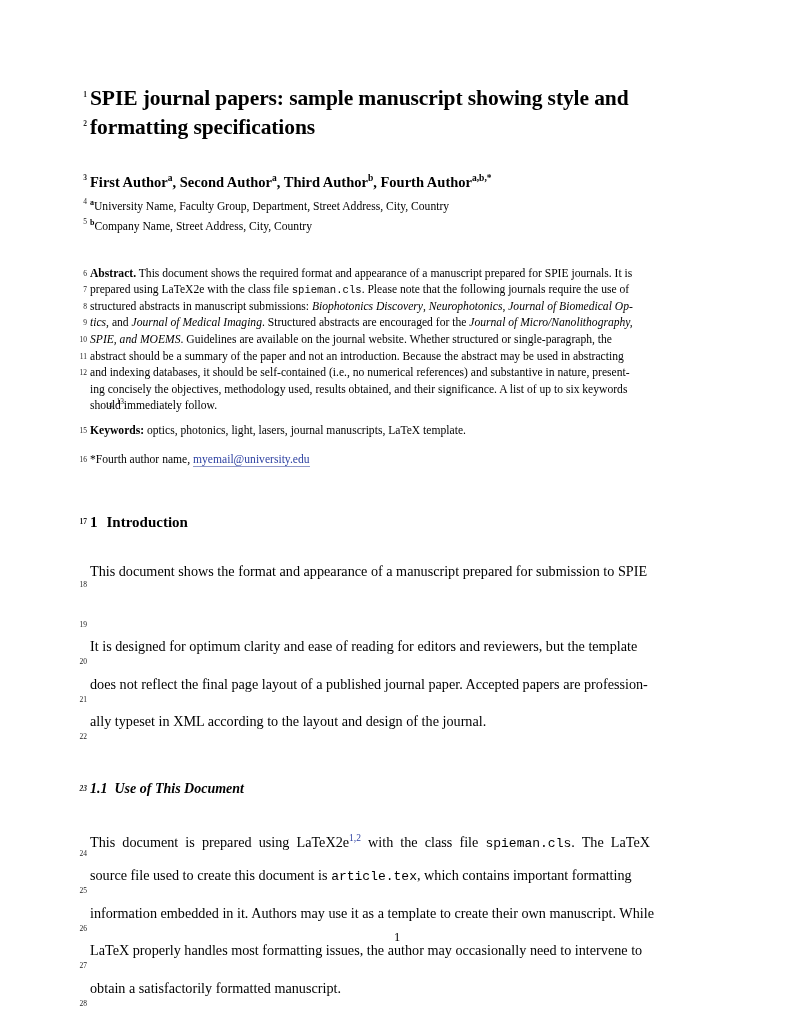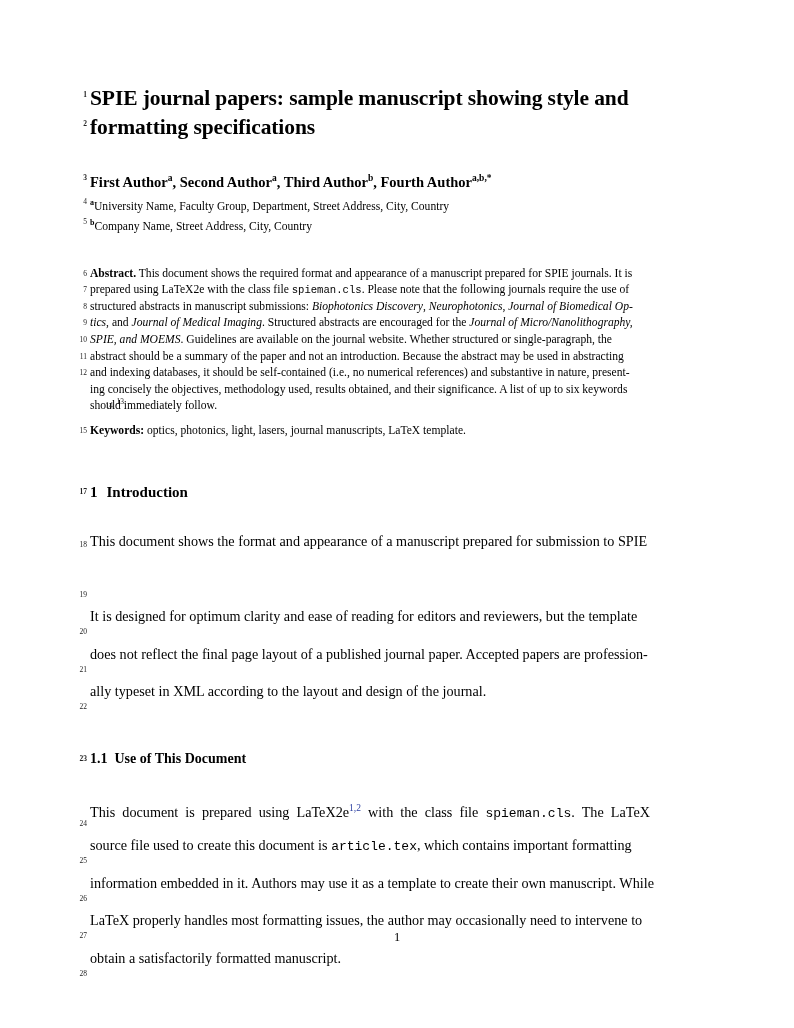--- a/index.html
+++ b/index.html
@@ -108,20 +108,21 @@
     font-size: 15px;
     font-weight: bold;
     line-height: 20px;
   }
   h2.section .num { margin-right: 9px; }
 
   h3.subsection {
     margin: 38px 0 0 0;
     font-size: 14px;
     font-weight: bold;
+    font-style: italic;
     line-height: 20px;
   }
   h3.subsection .num { margin-right: 7px; }
 
   
   .body-par {
     margin-top: 21px;
     font-size: 14.2px;
     line-height: 37.5px;
     text-align: justify;
@@ -222,29 +223,34 @@
         <span>should immediately follow.</span>
       </div>
     </div>
 
     <div class="block keywords" style="position:relative;margin-top:8px;">
       <span class="lnum" style="top:4px;">15</span>
       <b>Keywords:</b>
       <span>optics, photonics, light, lasers, journal manuscripts, LaTeX template.</span>
     </div>
 
+    <div class="block corresp" style="position:relative;">
+      <span class="lnum" style="top:4px;">16</span>
+      <span>*Fourth author name,</span>
+      <a href="#" class="email">myemail@university.edu</a>
+    </div>
 
     <h2 class="section" style="position:relative;">
       <span class="lnum" style="top:6px;">17</span>
       <span class="num">1</span><span>Introduction</span>
     </h2>
 
     <div class="body-par">
       <div style="position:relative; height:37.5px;">
-        <span class="numline" style="top:3px;">18</span>
+        <span class="numline" style="top:13px;">18</span>
         <span>This document shows the format and appearance of a manuscript prepared for submission to SPIE</span>
       </div>
       <div style="position:relative; height:37.5px;">
         <span class="numline" style="top:15px;font-family:Liberation Serif, serif;">19</span>
       </div>
       <div style="position:relative; height:37.5px;">
         <span class="numline" style="top:15px;">20</span>
         <span>It is designed for optimum clarity and ease of reading for editors and reviewers, but the template</span>
       </div>
       <div style="position:relative; height:37.5px;">

